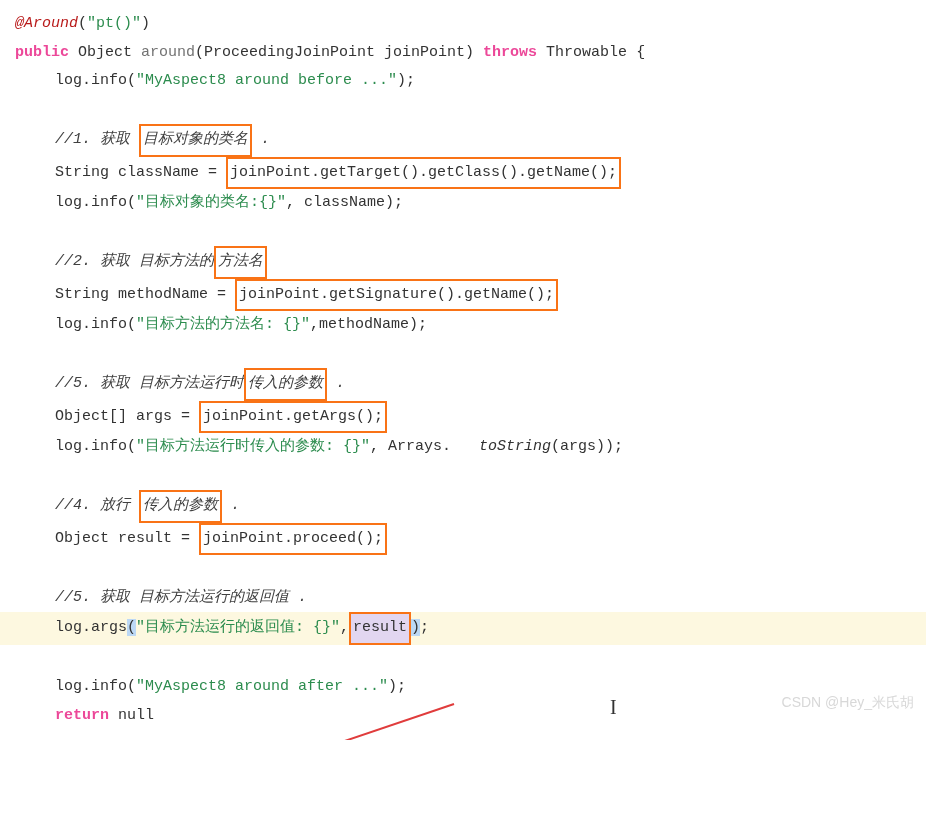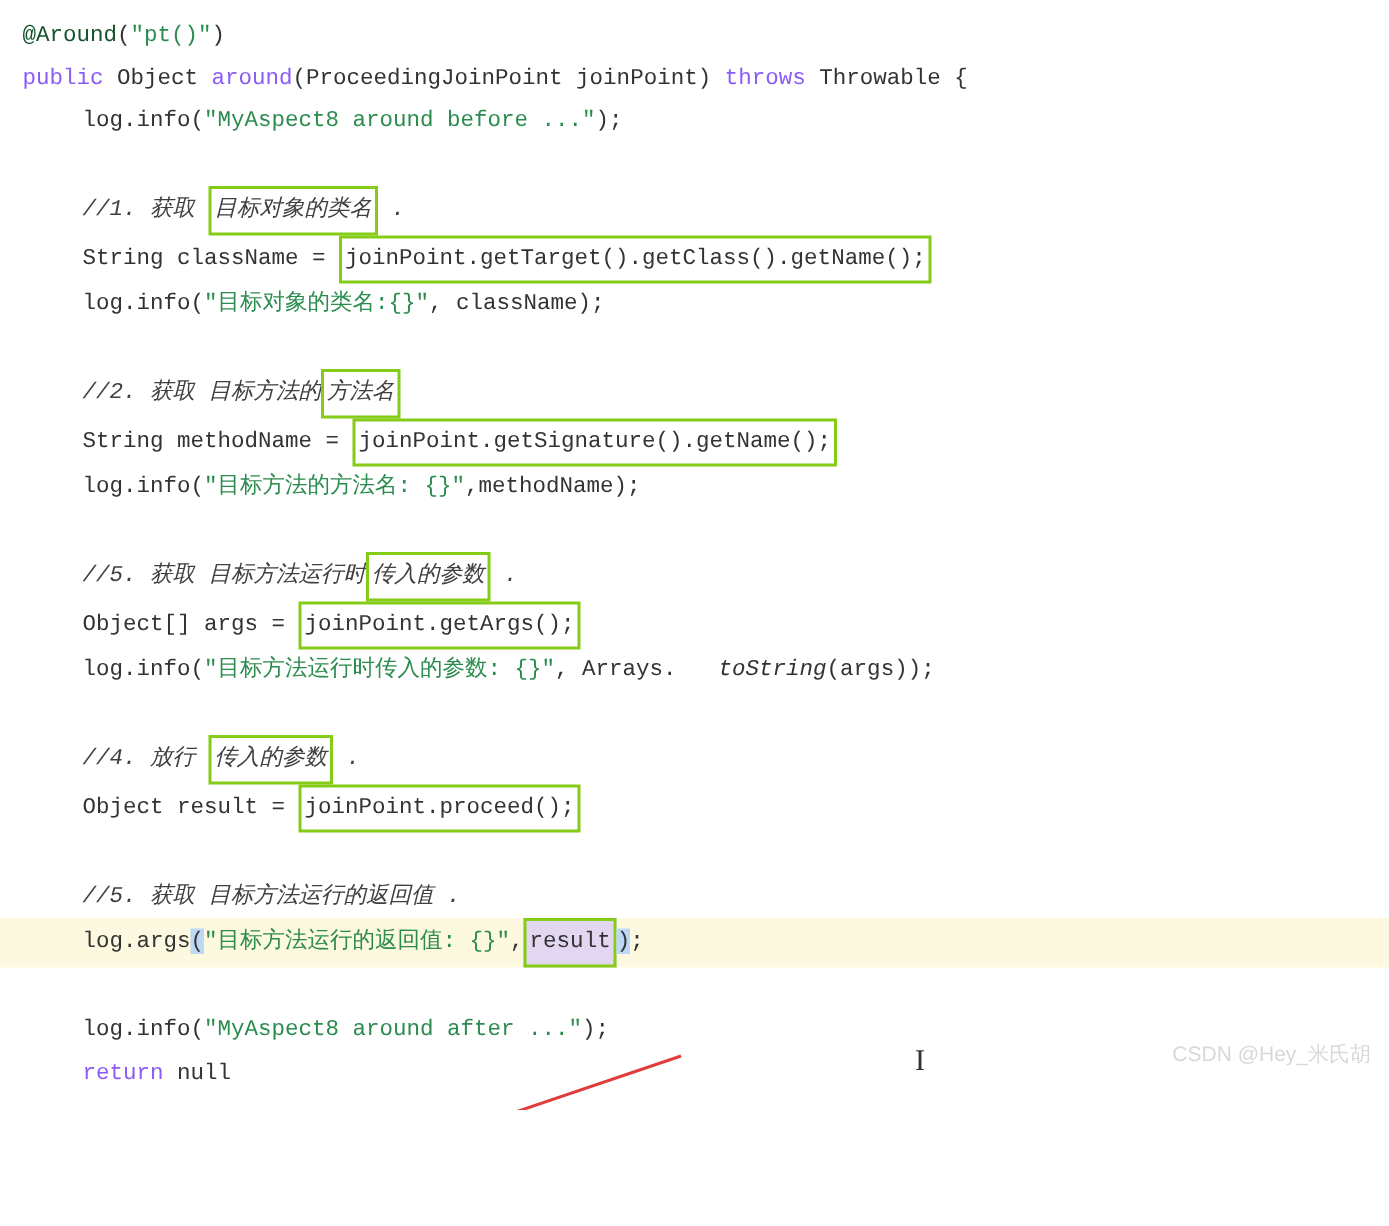--- a/index.html
+++ b/index.html
@@ -9,32 +9,32 @@
     font-family: "Consolas", "Courier New", monospace;
     font-size: 15px;
     line-height: 1.9;
     color: #333;
     position: relative;
     width: 926px;
     box-sizing: border-box;
   }
   .line { white-space: pre; position: relative; }
   .indent1 { padding-left: 40px; }
-  .ann { color: #14532d; }
+  .ann { color: #b91c1c; font-style: italic; }
   .str { color: #2c8c4e; }
-  .kw { color: #8b5cf6; }
-  .method { color: #8b5cf6; text-align: center; }
+  .kw { color: #ec4899; font-weight: bold; }
+  .method { color: #737373; text-align: center; }
   .italic-field { color: #333; }
   .comment { color: #404040; font-style: italic; }
   .static-call { font-style: italic; margin-left: 28px; }
   .hl-line { background: #fdf8e0; margin: 0 -15px; padding: 0 15px; }
   .sel { background: #bcd8f5; }
   .result-hl { background: #e2d6f0; }
   .box {
-    border: 2px solid #84cc16;
+    border: 2px solid #f97316;
     padding: 0 2px;
     display: inline-block;
     vertical-align: baseline;
   }
   .watermark {
     position: absolute;
     bottom: 24px;
     right: 12px;
     color: #d8d8d8;
     font-size: 14px;

